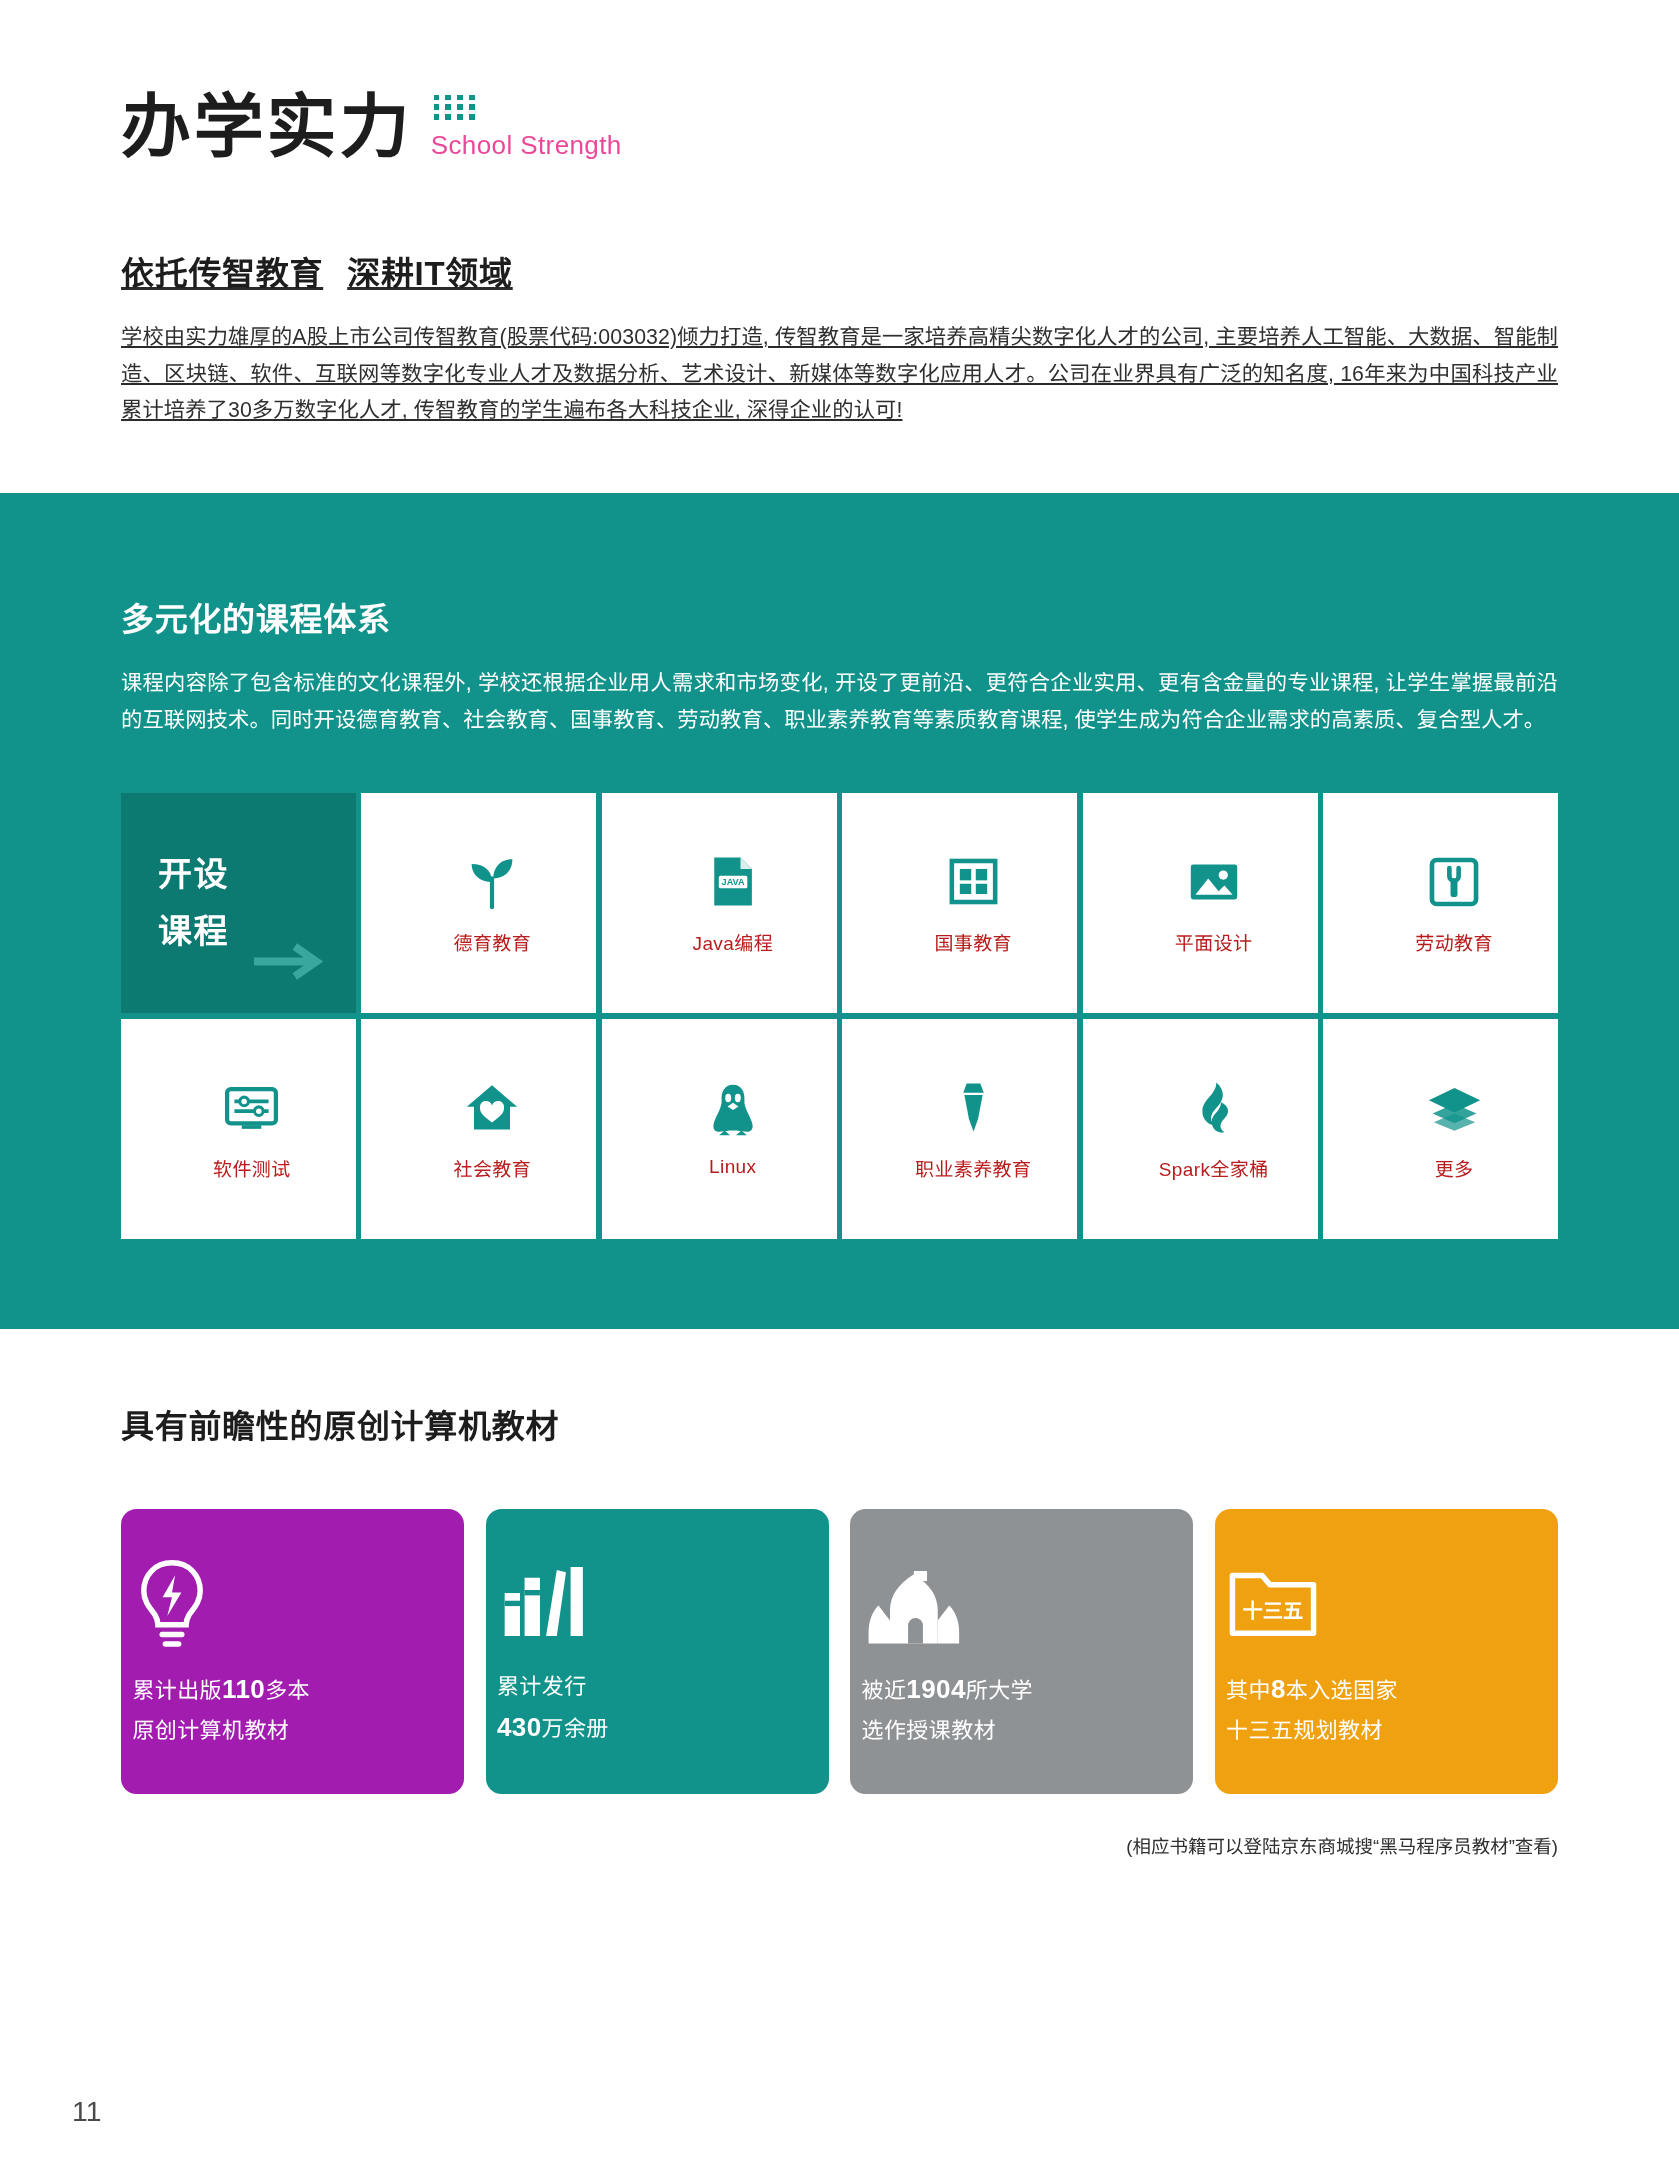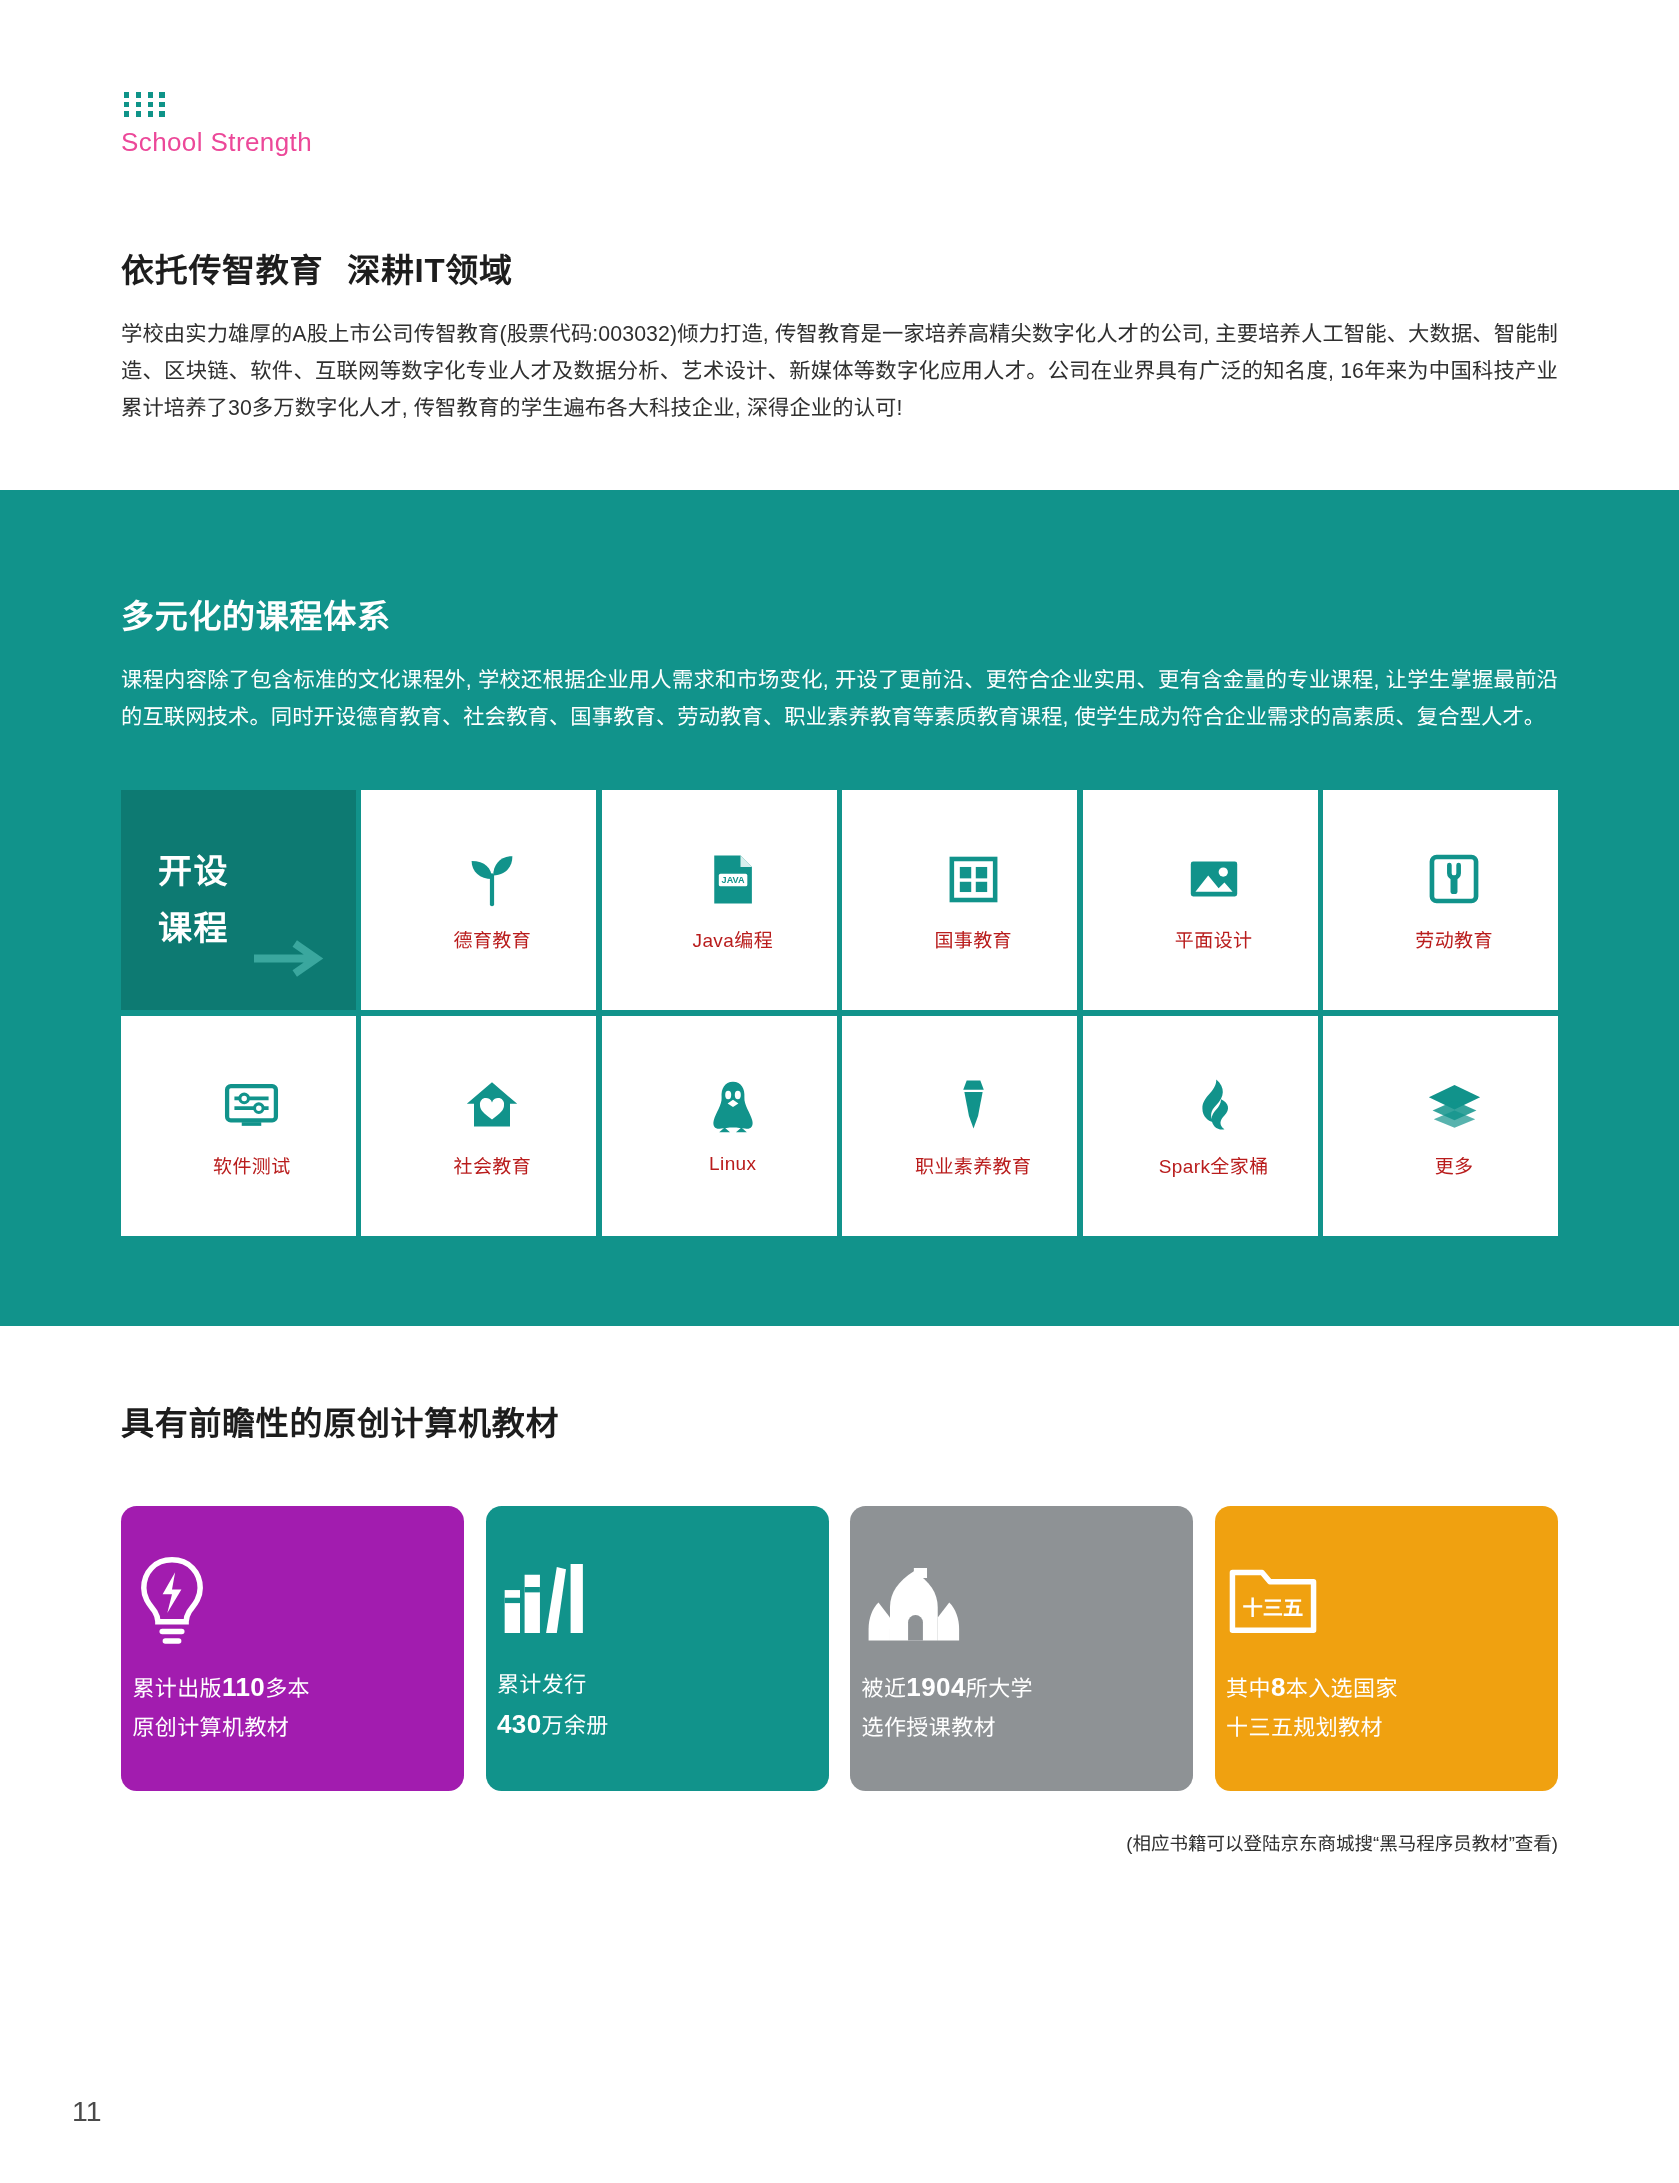--- a/index.html
+++ b/index.html
@@ -56,20 +56,21 @@
     font-size: 26px;
     color: #ec4899;
     font-weight: 300;
     line-height: 1;
     letter-spacing: 0.4px;
   }
 
   
   .sec-white {
     padding: 85px 121px 0 121px;
+    text-decoration: underline;
   }
   .sec-title {
     font-size: 33px;
     font-weight: bold;
     color: #1d1d1d;
     margin: 0 0 24px 0;
     letter-spacing: 0.7px;
   }
   .sec-title .gap {
     display: inline-block;
@@ -200,20 +201,21 @@
     bottom: 55px;
     font-size: 28.4px;
     color: #4a4a4a;
     font-weight: 500;
   }
 </style>
 </head>
 <body>
 
 <div class="page-header">
+  <div class="header-cn">办学实力</div>
   <div class="header-right">
     <div class="dot-grid">
       <i></i>
         <i></i>
         <i></i>
         <i></i>
         <i></i>
         <i></i>
         <i></i>
         <i></i>

